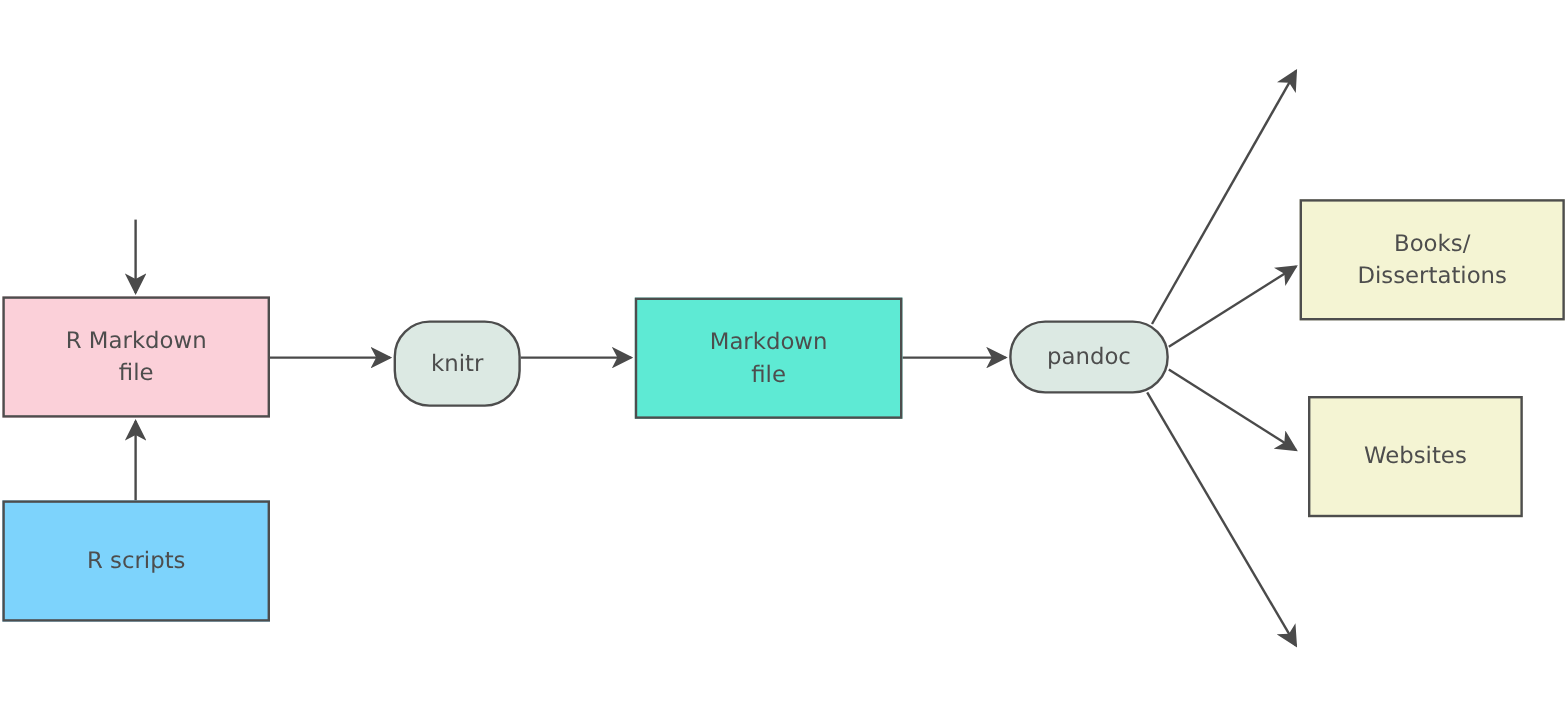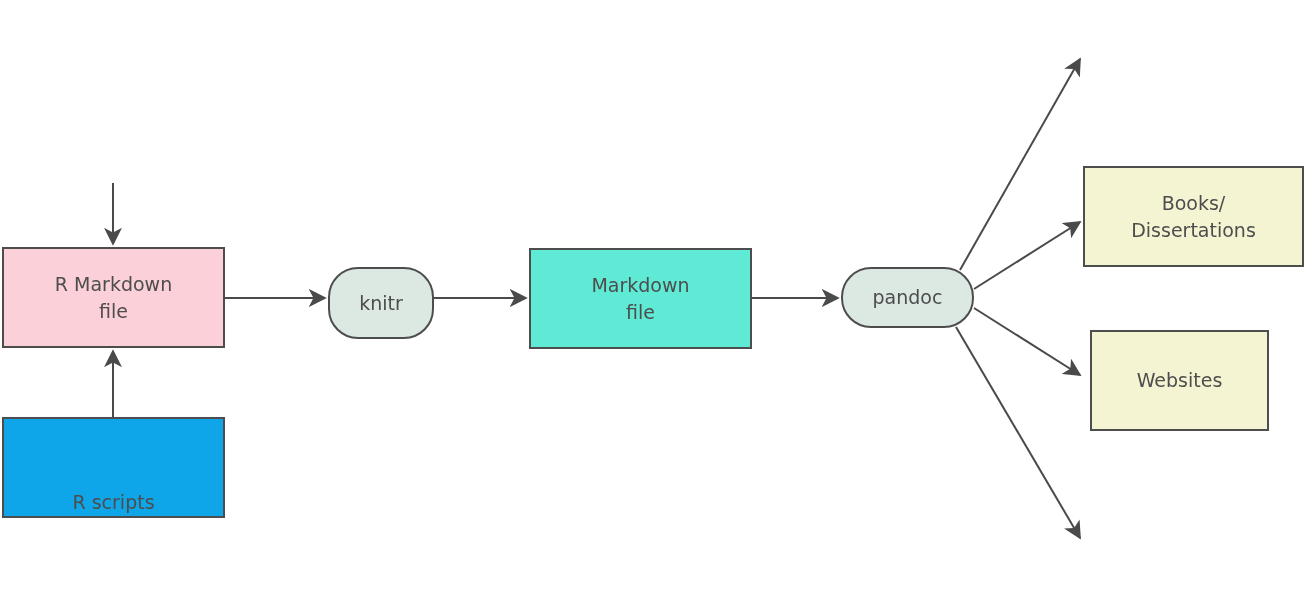--- a/index.html
+++ b/index.html
@@ -67,21 +67,21 @@
     <line class="edge" x1="974" y1="308" x2="1080" y2="375" marker-end="url(#arrow)"></line>
     <line class="edge" x1="956" y1="327" x2="1080" y2="538" marker-end="url(#arrow)"></line>
   </svg>
 
 
   <div class="node rect n-rmd" style="background-color: rgb(251, 208, 217);">
     <span>R Markdown
 file</span>
   </div>
 
-  <div class="node rect n-rscripts" style="background-color: #0ea5e9; align-items: flex-end;">
+  <div class="node rect n-rscripts" style="background-color: #7dd3fc;">
     <span>R scripts</span>
   </div>
 
   <div class="node stadium n-knitr" style="background-color: rgb(220, 233, 227);">
     <span>knitr</span>
   </div>
 
   <div class="node rect n-md" style="background-color: #5eead4;">
     <span>Markdown
 file</span>

